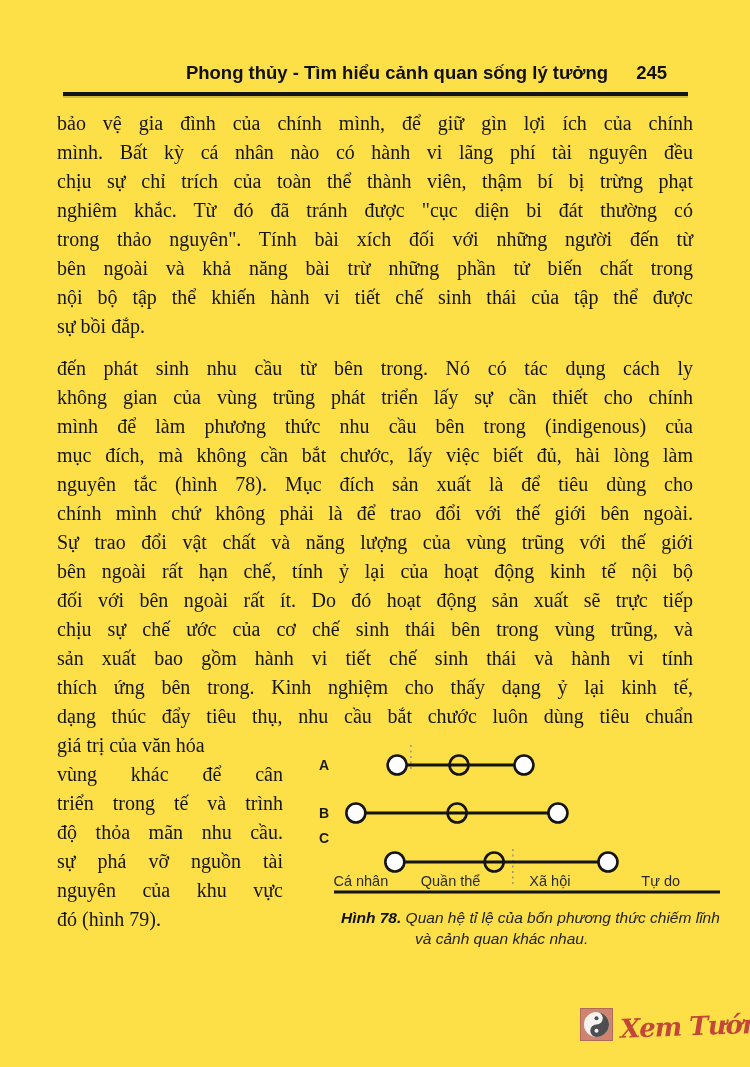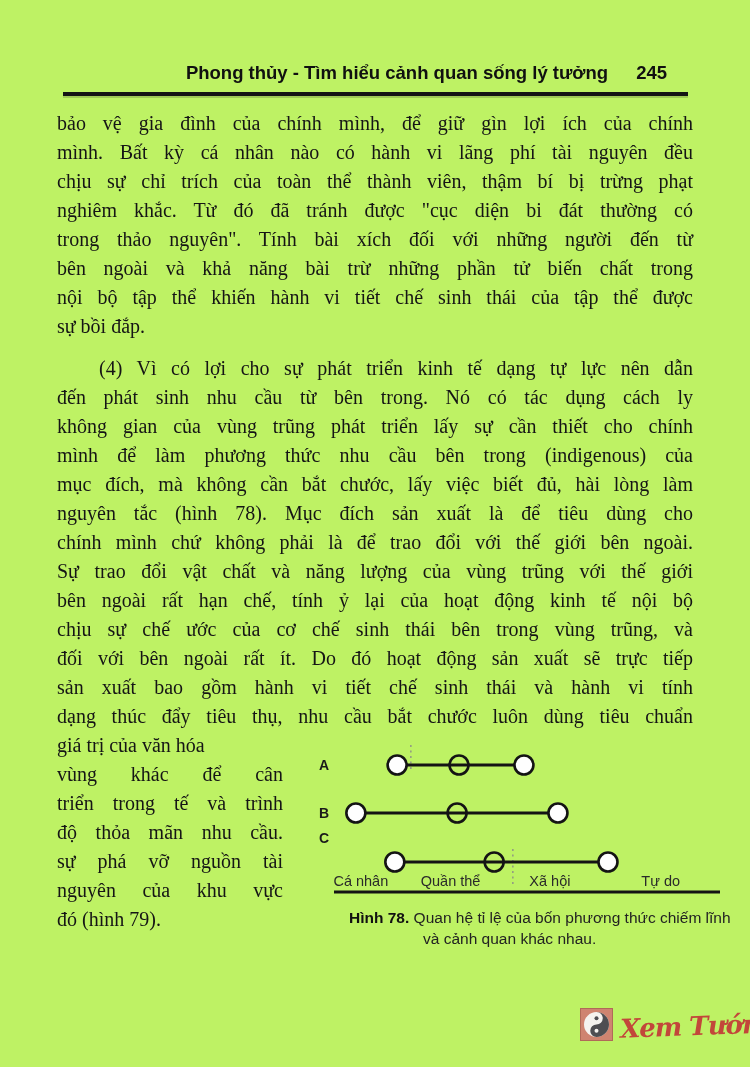--- a/index.html
+++ b/index.html
@@ -1,18 +1,18 @@
 <!DOCTYPE html>
 <html><head>
 <meta charset="utf-8">
 <style>
   html,body { margin:0; padding:0; background:#e8e8e8; }
   .page {
     position:relative; width:750px; height:1067px; margin:0 auto;
-    background:#bef264; overflow:hidden;
+    background:#fde047; overflow:hidden;
     font-family:"Liberation Serif", serif; color:#151515;
   }
   
   .hdr {
     position:absolute; left:63px; top:62px; width:626px;
     display:flex; justify-content:flex-end; align-items:baseline;
     gap:28px; padding-right:22px; box-sizing:border-box;
     font-family:"Liberation Sans", sans-serif; font-weight:bold;
     font-size:18.5px; color:#101010; white-space:nowrap;
   }
@@ -35,23 +35,23 @@
   .figsvg { display:block; margin-left:-16px; margin-top:8px; }
   .rowlabel {
     font-family:"Liberation Sans", sans-serif; font-weight:bold; font-size:14px;
     fill:#1a1a1a;
   }
   .axislabel {
     font-family:"Liberation Sans", sans-serif; font-size:14.5px; fill:#2a2a2a;
   }
   
   .caption {
-    margin:8px 0 0 22px; width:392px;
+    margin:8px 0 0 14px; width:392px;
     font-family:"Liberation Sans", sans-serif; font-size:15.5px;
-    line-height:21px; color:#222;
+    line-height:21px; color:#222;font-style:italic;
   }
   .cap-label { font-weight:bold; color:#111; }
   .cap-cont { margin-left:74px; }
   
   .wm {
     position:absolute; left:580px; top:1008px;
     display:flex; align-items:center; gap:7px;
   }
   .wm-text {
     font-family:"DejaVu Serif", serif; font-style:italic; font-weight:bold;
@@ -75,32 +75,32 @@
         <div class="bline just">bảo vệ gia đình của chính mình, để giữ gìn lợi ích của chính</div>
         <div class="bline just">mình. Bất kỳ cá nhân nào có hành vi lãng phí tài nguyên đều</div>
         <div class="bline just">chịu sự chỉ trích của toàn thể thành viên, thậm bí bị trừng phạt</div>
         <div class="bline just">nghiêm khắc. Từ đó đã tránh được "cục diện bi đát thường có</div>
         <div class="bline just">trong thảo nguyên". Tính bài xích đối với những người đến từ</div>
         <div class="bline just">bên ngoài và khả năng bài trừ những phần tử biến chất trong</div>
         <div class="bline just">nội bộ tập thể khiến hành vi tiết chế sinh thái của tập thể được</div>
         <div class="bline">sự bồi đắp.</div>
       </div>
     <div class="para p2">
-        <div class="bline just indent">(4) Vì có lợi cho sự phát triển kinh tế dạng tự lực nên dẫn</div>
         <div class="bline just">đến phát sinh nhu cầu từ bên trong. Nó có tác dụng cách ly</div>
         <div class="bline just">không gian của vùng trũng phát triển lấy sự cần thiết cho chính</div>
         <div class="bline just">mình để làm phương thức nhu cầu bên trong (indigenous) của</div>
         <div class="bline just">mục đích, mà không cần bắt chước, lấy việc biết đủ, hài lòng làm</div>
         <div class="bline just">nguyên tắc (hình 78). Mục đích sản xuất là để tiêu dùng cho</div>
         <div class="bline just">chính mình chứ không phải là để trao đổi với thế giới bên ngoài.</div>
         <div class="bline just">Sự trao đổi vật chất và năng lượng của vùng trũng với thế giới</div>
         <div class="bline just">bên ngoài rất hạn chế, tính ỷ lại của hoạt động kinh tế nội bộ</div>
+        <div class="bline just">đối với bên ngoài rất ít. Do đó hoạt động sản xuất sẽ trực tiếp</div>
         <div class="bline just">chịu sự chế ước của cơ chế sinh thái bên trong vùng trũng, và</div>
-        <div class="bline just">đối với bên ngoài rất ít. Do đó hoạt động sản xuất sẽ trực tiếp</div>
         <div class="bline just">sản xuất bao gồm hành vi tiết chế sinh thái và hành vi tính</div>
+        <div class="bline just">thích ứng bên trong. Kinh nghiệm cho thấy dạng ỷ lại kinh tế,</div>
         <div class="bline just">dạng thúc đẩy tiêu thụ, nhu cầu bắt chước luôn dùng tiêu chuẩn</div>
       </div>
 
     <div class="wraprow">
       <div class="leftcol">
           <div class="bline">giá trị của văn hóa</div>
           <div class="bline just">vùng khác để cân</div>
           <div class="bline just">triển trong tế và trình</div>
           <div class="bline just">độ thỏa mãn nhu cầu.</div>
           <div class="bline just">sự phá vỡ nguồn tài</div>

